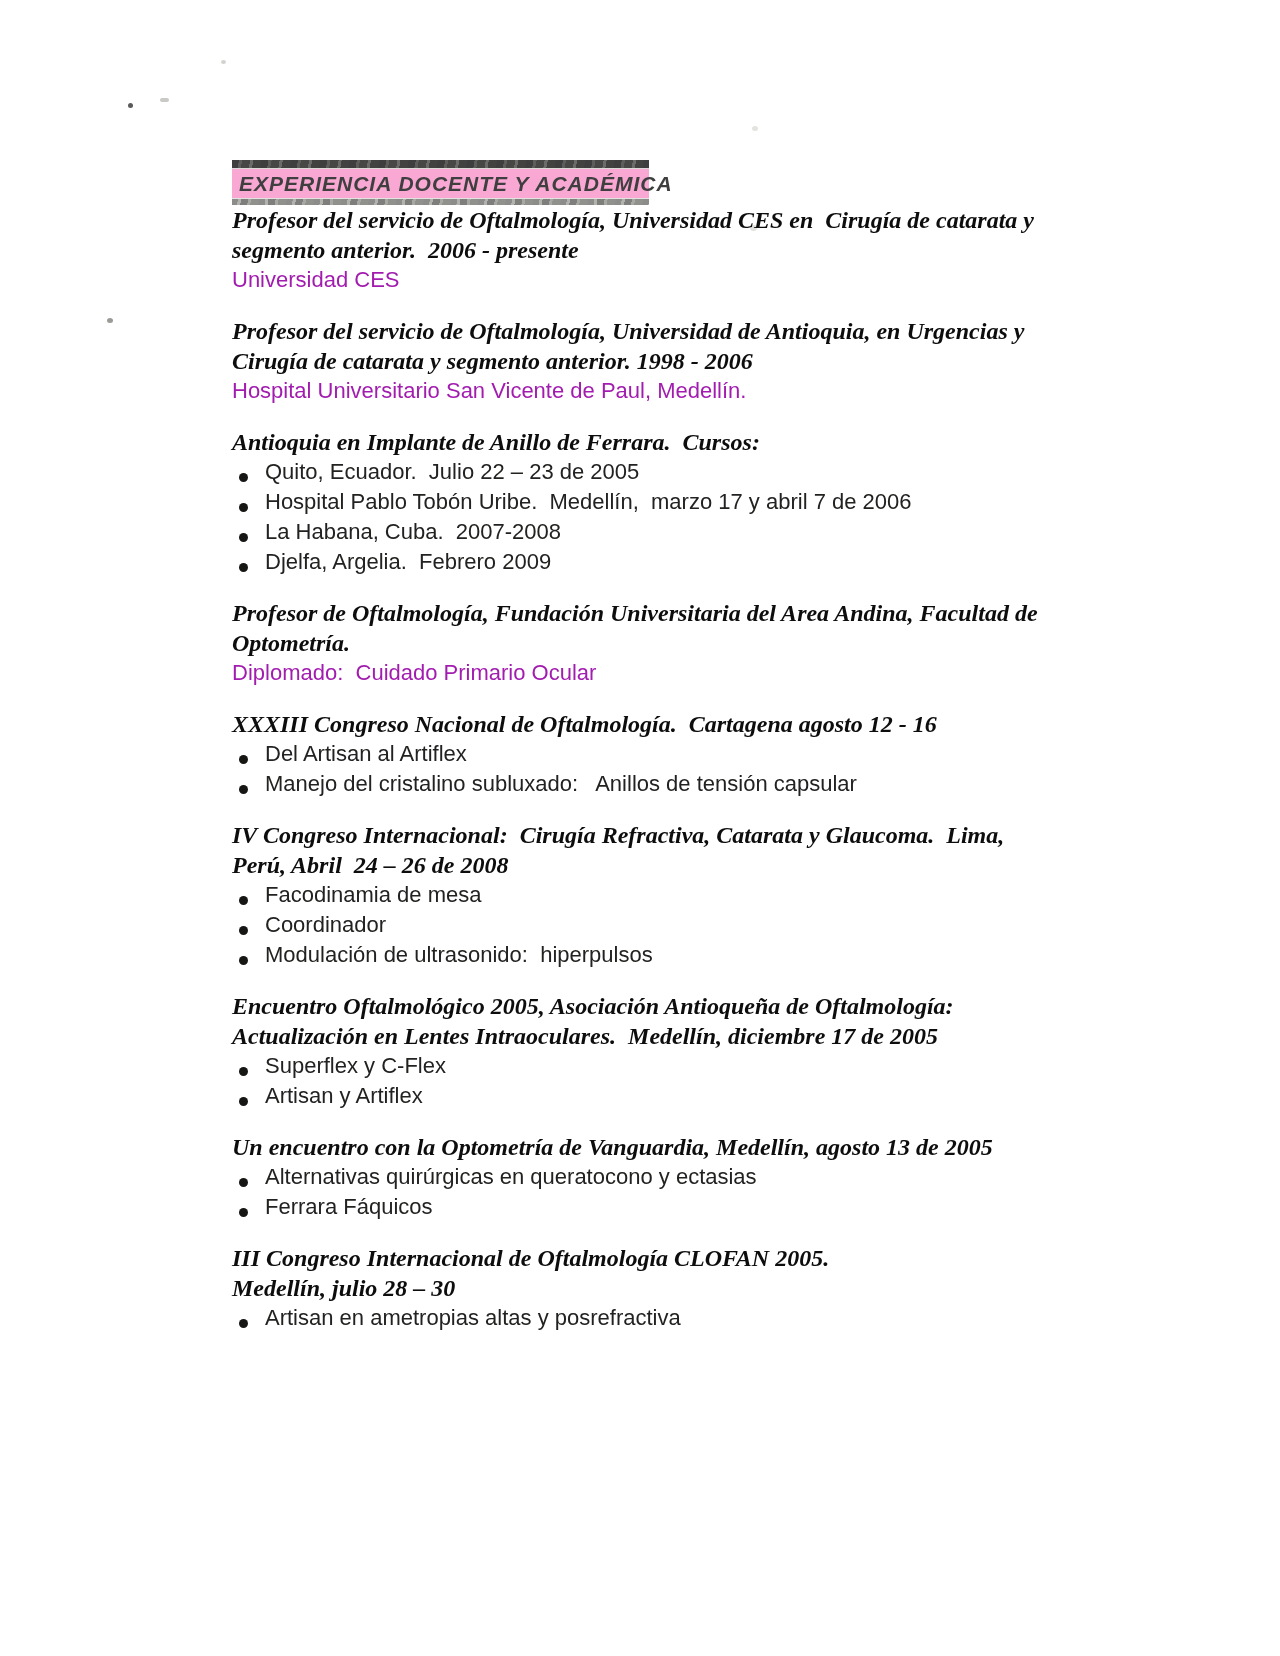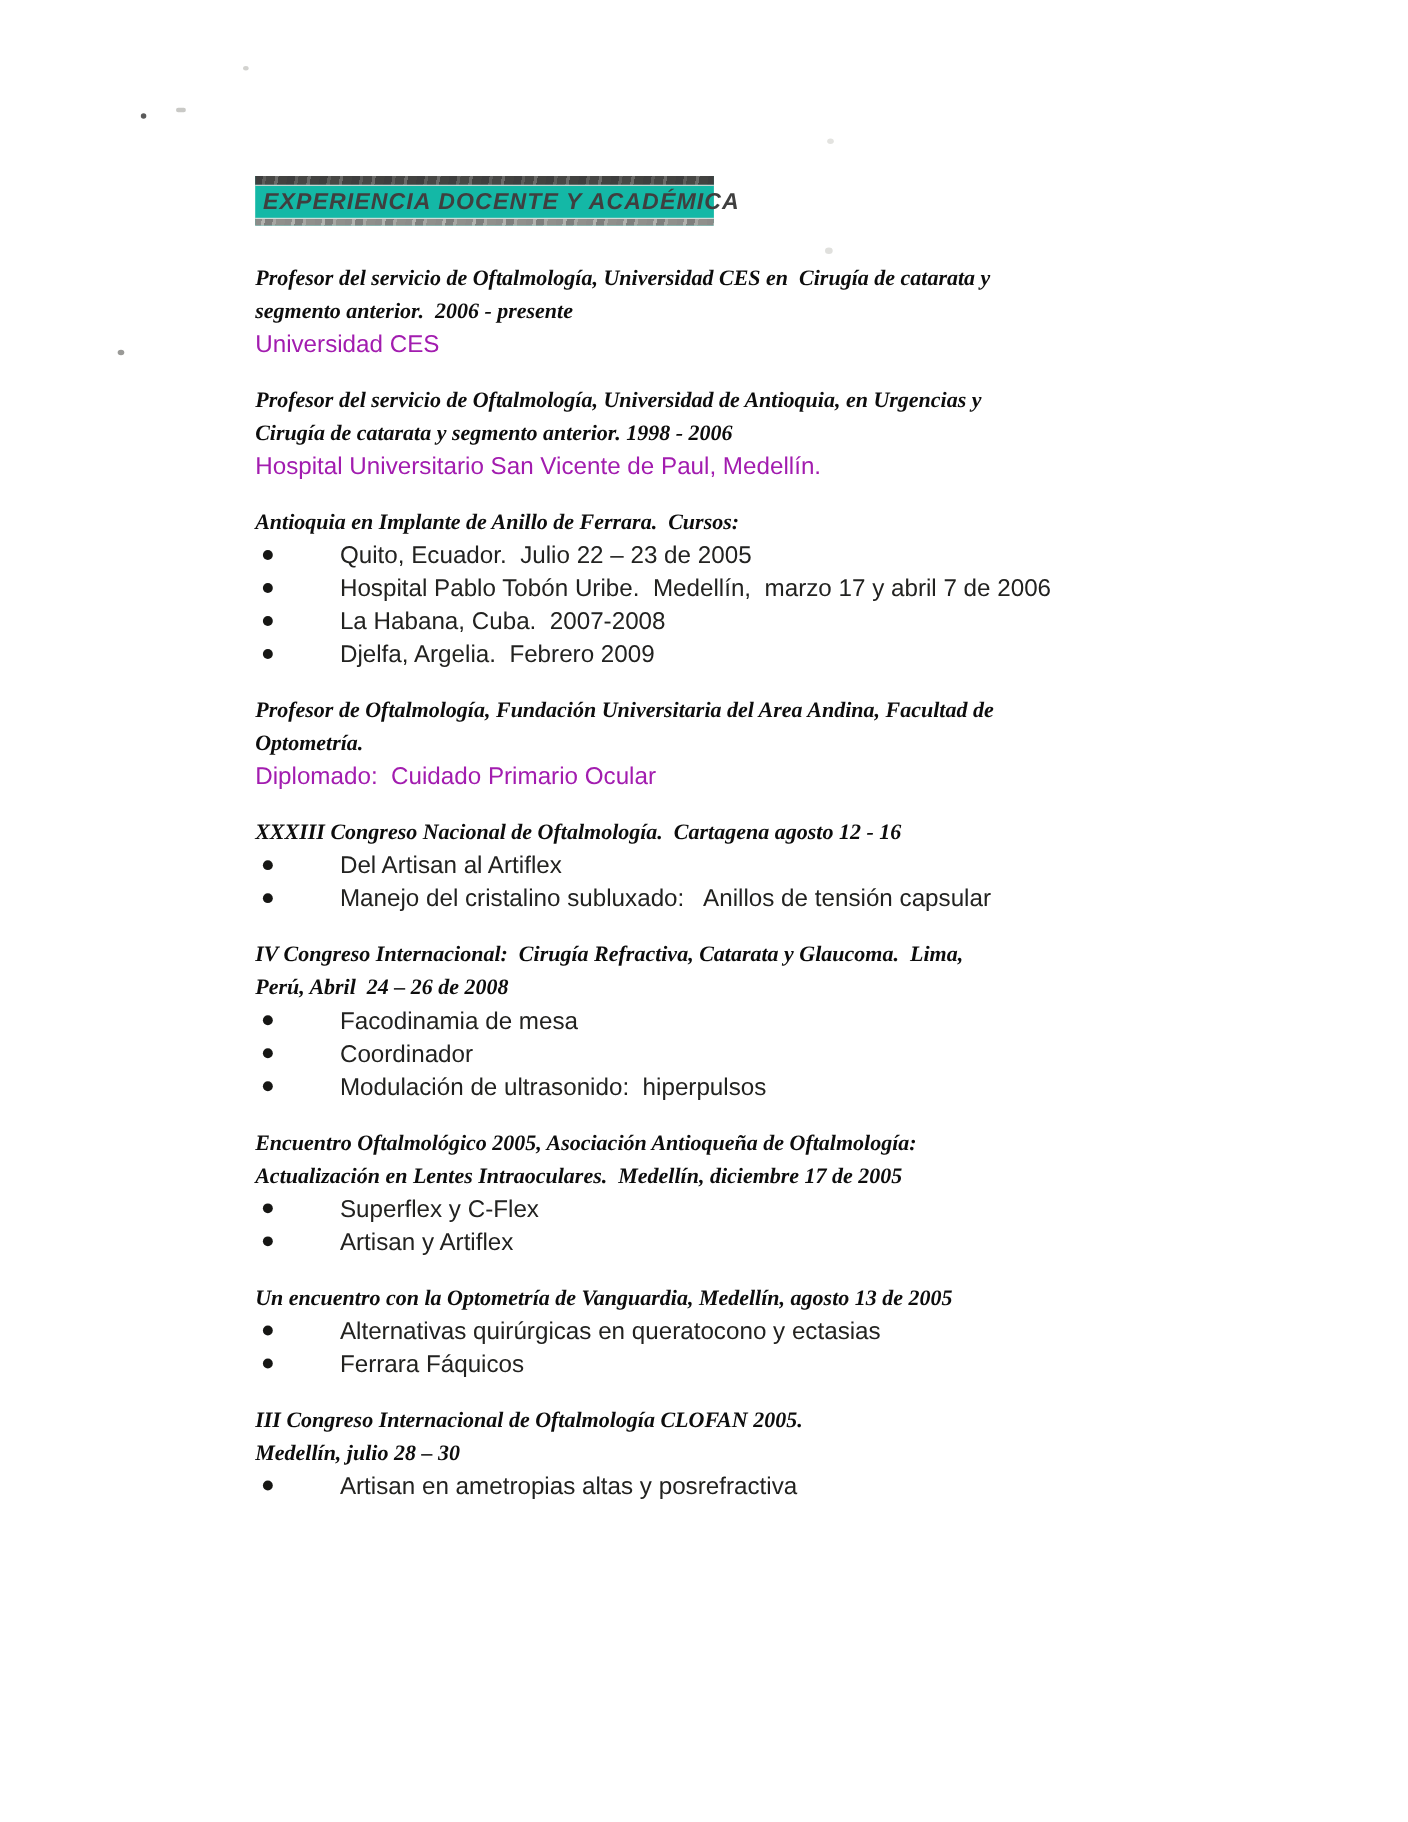--- a/index.html
+++ b/index.html
@@ -14,22 +14,21 @@
   }
   .page {
     position: absolute;
     left: 232px;
     top: 160px;
     width: 860px;
   }
   
   .header-band {
     width: 417px;
-    margin-bottom: 33px;
-    background: #14b8a6;
+    background: #f9a8d4;
   }
   .band-stripe {
     height: 9px;
     width: 100%;
   }
   .band-stripe.top {
     background: repeating-linear-gradient(100deg,
       #3e3e3e 0 7px, #5d5d5b 7px 10px, #474745 10px 18px, #6b6b69 18px 21px, #424240 21px 29px);
     border-bottom: 1px solid #d8d8d4;
   }
@@ -49,38 +48,37 @@
     color: #3f3f3f;
     padding: 1px 0 1px 7px;
     white-space: pre;
   }
   
   .section { margin-bottom: 21px; }
   .h-line {
     font-family: "Liberation Serif", serif;
     font-style: italic;
     font-weight: 700;
-    font-size: 20px;
+    font-size: 24px;
     line-height: 30px;
     color: #0d0d0d;
     white-space: pre;
   }
   .t-line {
     font-family: "Liberation Sans", sans-serif;
     font-size: 22px;
     line-height: 30px;
     color: #a21caf;
     white-space: pre;
   }
   .bullet-row {
     display: flex;
-    align-items: flex-start;
+    align-items: center;
     line-height: 30px;
     padding-left: 7px;
-    gap: 44px;
   }
   .bullet-dot {
     width: 9px;
     height: 9px;
     border-radius: 50%;
     background: #161614;
     margin-top: 10px;
     flex: 0 0 9px;
   }
   .bullet-text {

